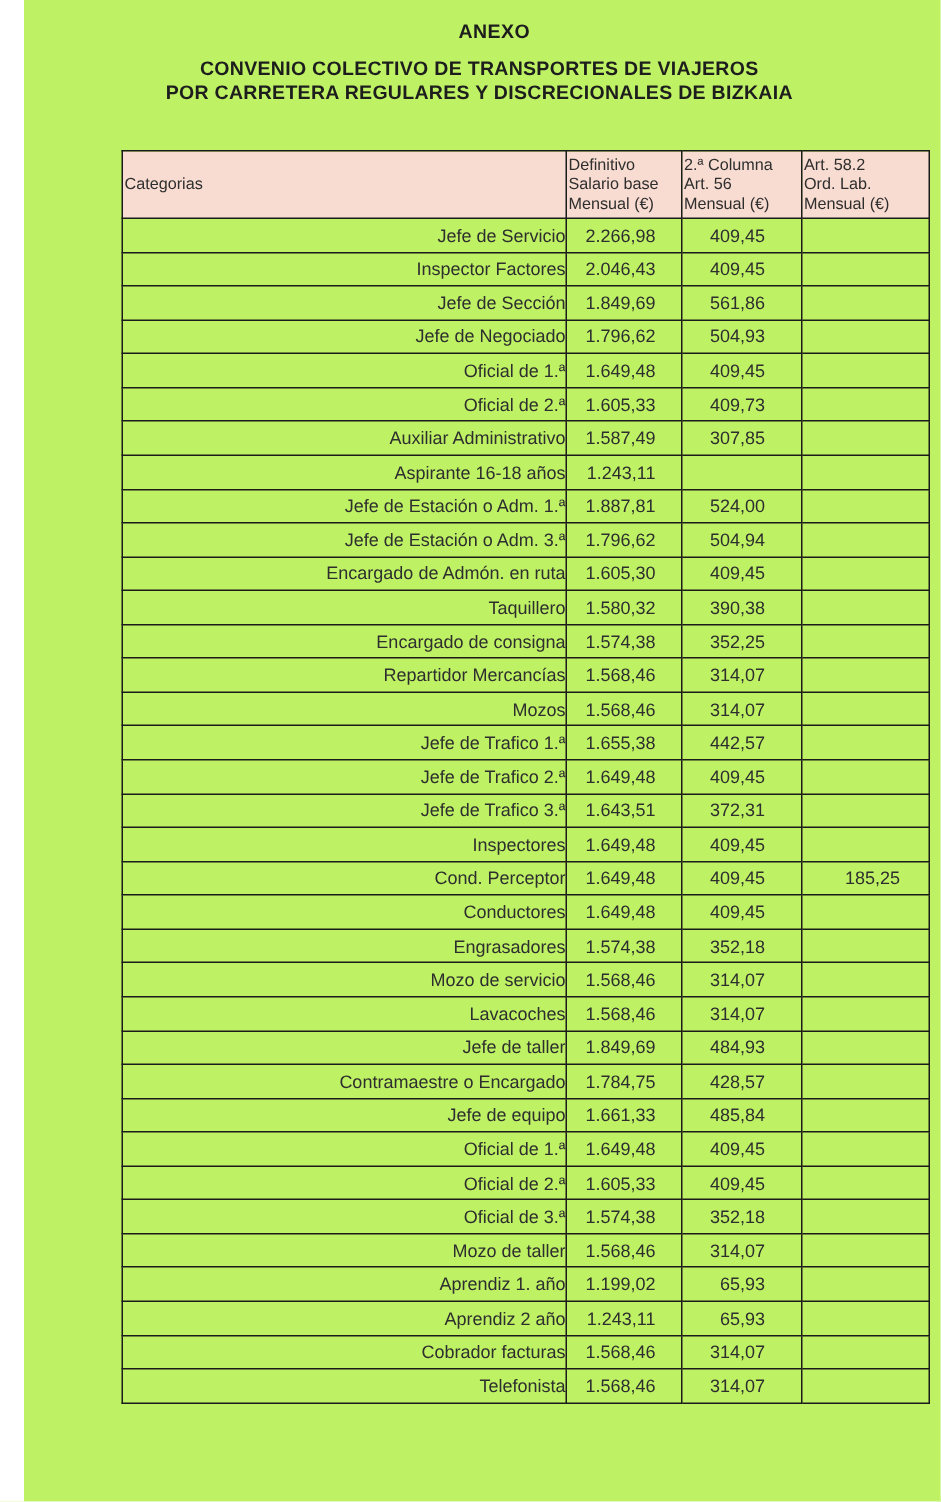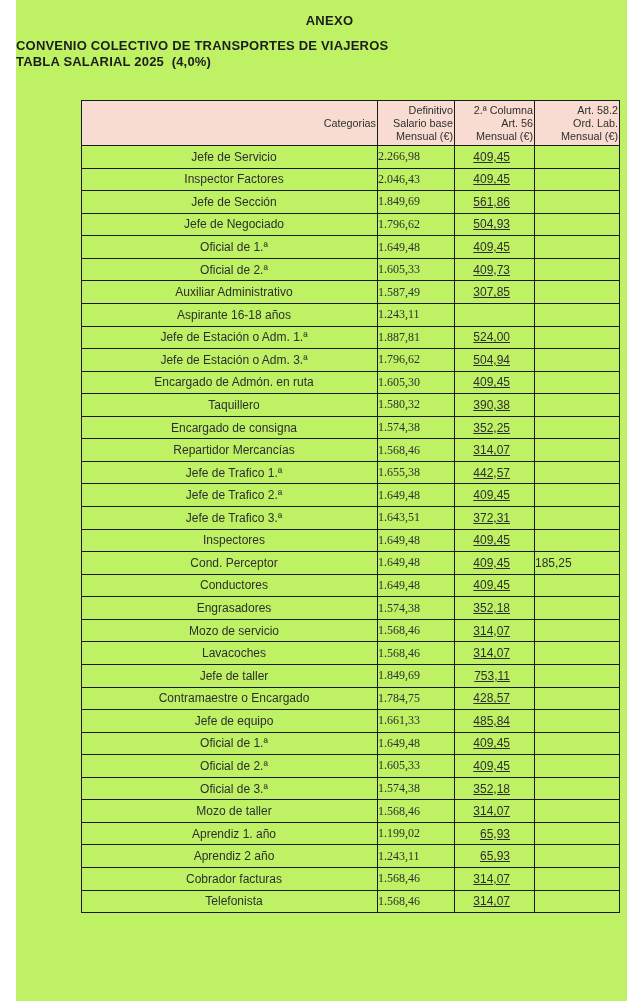--- a/index.html
+++ b/index.html
@@ -19,20 +19,21 @@
     position: absolute;
     top: 13px; left: 0; width: 627px;
     text-align: center;
     font-size: 13px; font-weight: bold;
     color: #1d1d1d;
     letter-spacing: 0.3px;
   }
   .doc-title {
     position: absolute;
     top: 38px; left: 0; width: 607px;
+    text-align: center;
     color: #1d1d1d;
   }
   .title-line {
     font-size: 13px; font-weight: bold;
     line-height: 15.5px;
     letter-spacing: 0.2px;
     white-space: pre-wrap;
   }
   .table-wrap {
     position: absolute;
@@ -48,48 +49,48 @@
   table.salary th, table.salary td {
     border: 1px solid #1b1b1b;
     margin: 0;
   }
   thead tr { height: 45px; }
   th {
     background: #f8dcd1;
     font-size: 10.8px;
     font-weight: normal;
     color: #2e2e2e;
-    text-align: right;
+    text-align: left;
     vertical-align: middle;
     line-height: 13px;
     white-space: pre-line;
     padding: 2px 1px;
   }
   tbody tr { height: 22.57px; }
   td {
     font-size: 12px;
     color: #2e2e2e;
     vertical-align: middle;
     padding: 0;
   }
-  td.cat  { text-align: center;  padding-left: 9px; }
-  td.num1 { text-align: left; padding-right: 17px; font-family: Liberation Serif, serif; }
-  td.num2 { text-align: right; padding-right: 24px; text-decoration: underline; }
-  td.num3 { padding-right: 19px; }
+  td.cat  { text-align: right;  padding-left: 9px; }
+  td.num1 { text-align: right; padding-right: 17px; }
+  td.num2 { text-align: right; padding-right: 24px; }
+  td.num3 { text-align: right; padding-right: 19px; }
 </style>
 </head>
 <body>
 
 <div class="page">
 
   <div class="doc-heading">ANEXO</div>
 
   <div class="doc-title">
     <div class="title-line">CONVENIO COLECTIVO DE TRANSPORTES DE VIAJEROS</div>
-    <div class="title-line">TABLA SALARIAL 2025  (4,0%)</div>
+    <div class="title-line">POR CARRETERA REGULARES Y DISCRECIONALES DE BIZKAIA</div>
   </div>
 
   <div class="table-wrap">
     <table class="salary">
       <colgroup>
         <col style="width:296px">
         <col style="width:77px">
         <col style="width:80px">
         <col style="width:85px">
       </colgroup>
@@ -186,20 +187,26 @@
             <td class="num2">352,25</td>
             <td class="num3"></td>
           </tr>
           <tr>
             <td class="cat">Repartidor Mercancías</td>
             <td class="num1">1.568,46</td>
             <td class="num2">314,07</td>
             <td class="num3"></td>
           </tr>
           <tr>
+            <td class="cat">Mozos</td>
+            <td class="num1">1.568,46</td>
+            <td class="num2">314,07</td>
+            <td class="num3"></td>
+          </tr>
+          <tr>
             <td class="cat">Jefe de Trafico 1.ª</td>
             <td class="num1">1.655,38</td>
             <td class="num2">442,57</td>
             <td class="num3"></td>
           </tr>
           <tr>
             <td class="cat">Jefe de Trafico 2.ª</td>
             <td class="num1">1.649,48</td>
             <td class="num2">409,45</td>
             <td class="num3"></td>
@@ -242,21 +249,21 @@
           </tr>
           <tr>
             <td class="cat">Lavacoches</td>
             <td class="num1">1.568,46</td>
             <td class="num2">314,07</td>
             <td class="num3"></td>
           </tr>
           <tr>
             <td class="cat">Jefe de taller</td>
             <td class="num1">1.849,69</td>
-            <td class="num2">753,11</td>
+            <td class="num2">484,93</td>
             <td class="num3"></td>
           </tr>
           <tr>
             <td class="cat">Contramaestre o Encargado</td>
             <td class="num1">1.784,75</td>
             <td class="num2">428,57</td>
             <td class="num3"></td>
           </tr>
           <tr>
             <td class="cat">Jefe de equipo</td>

